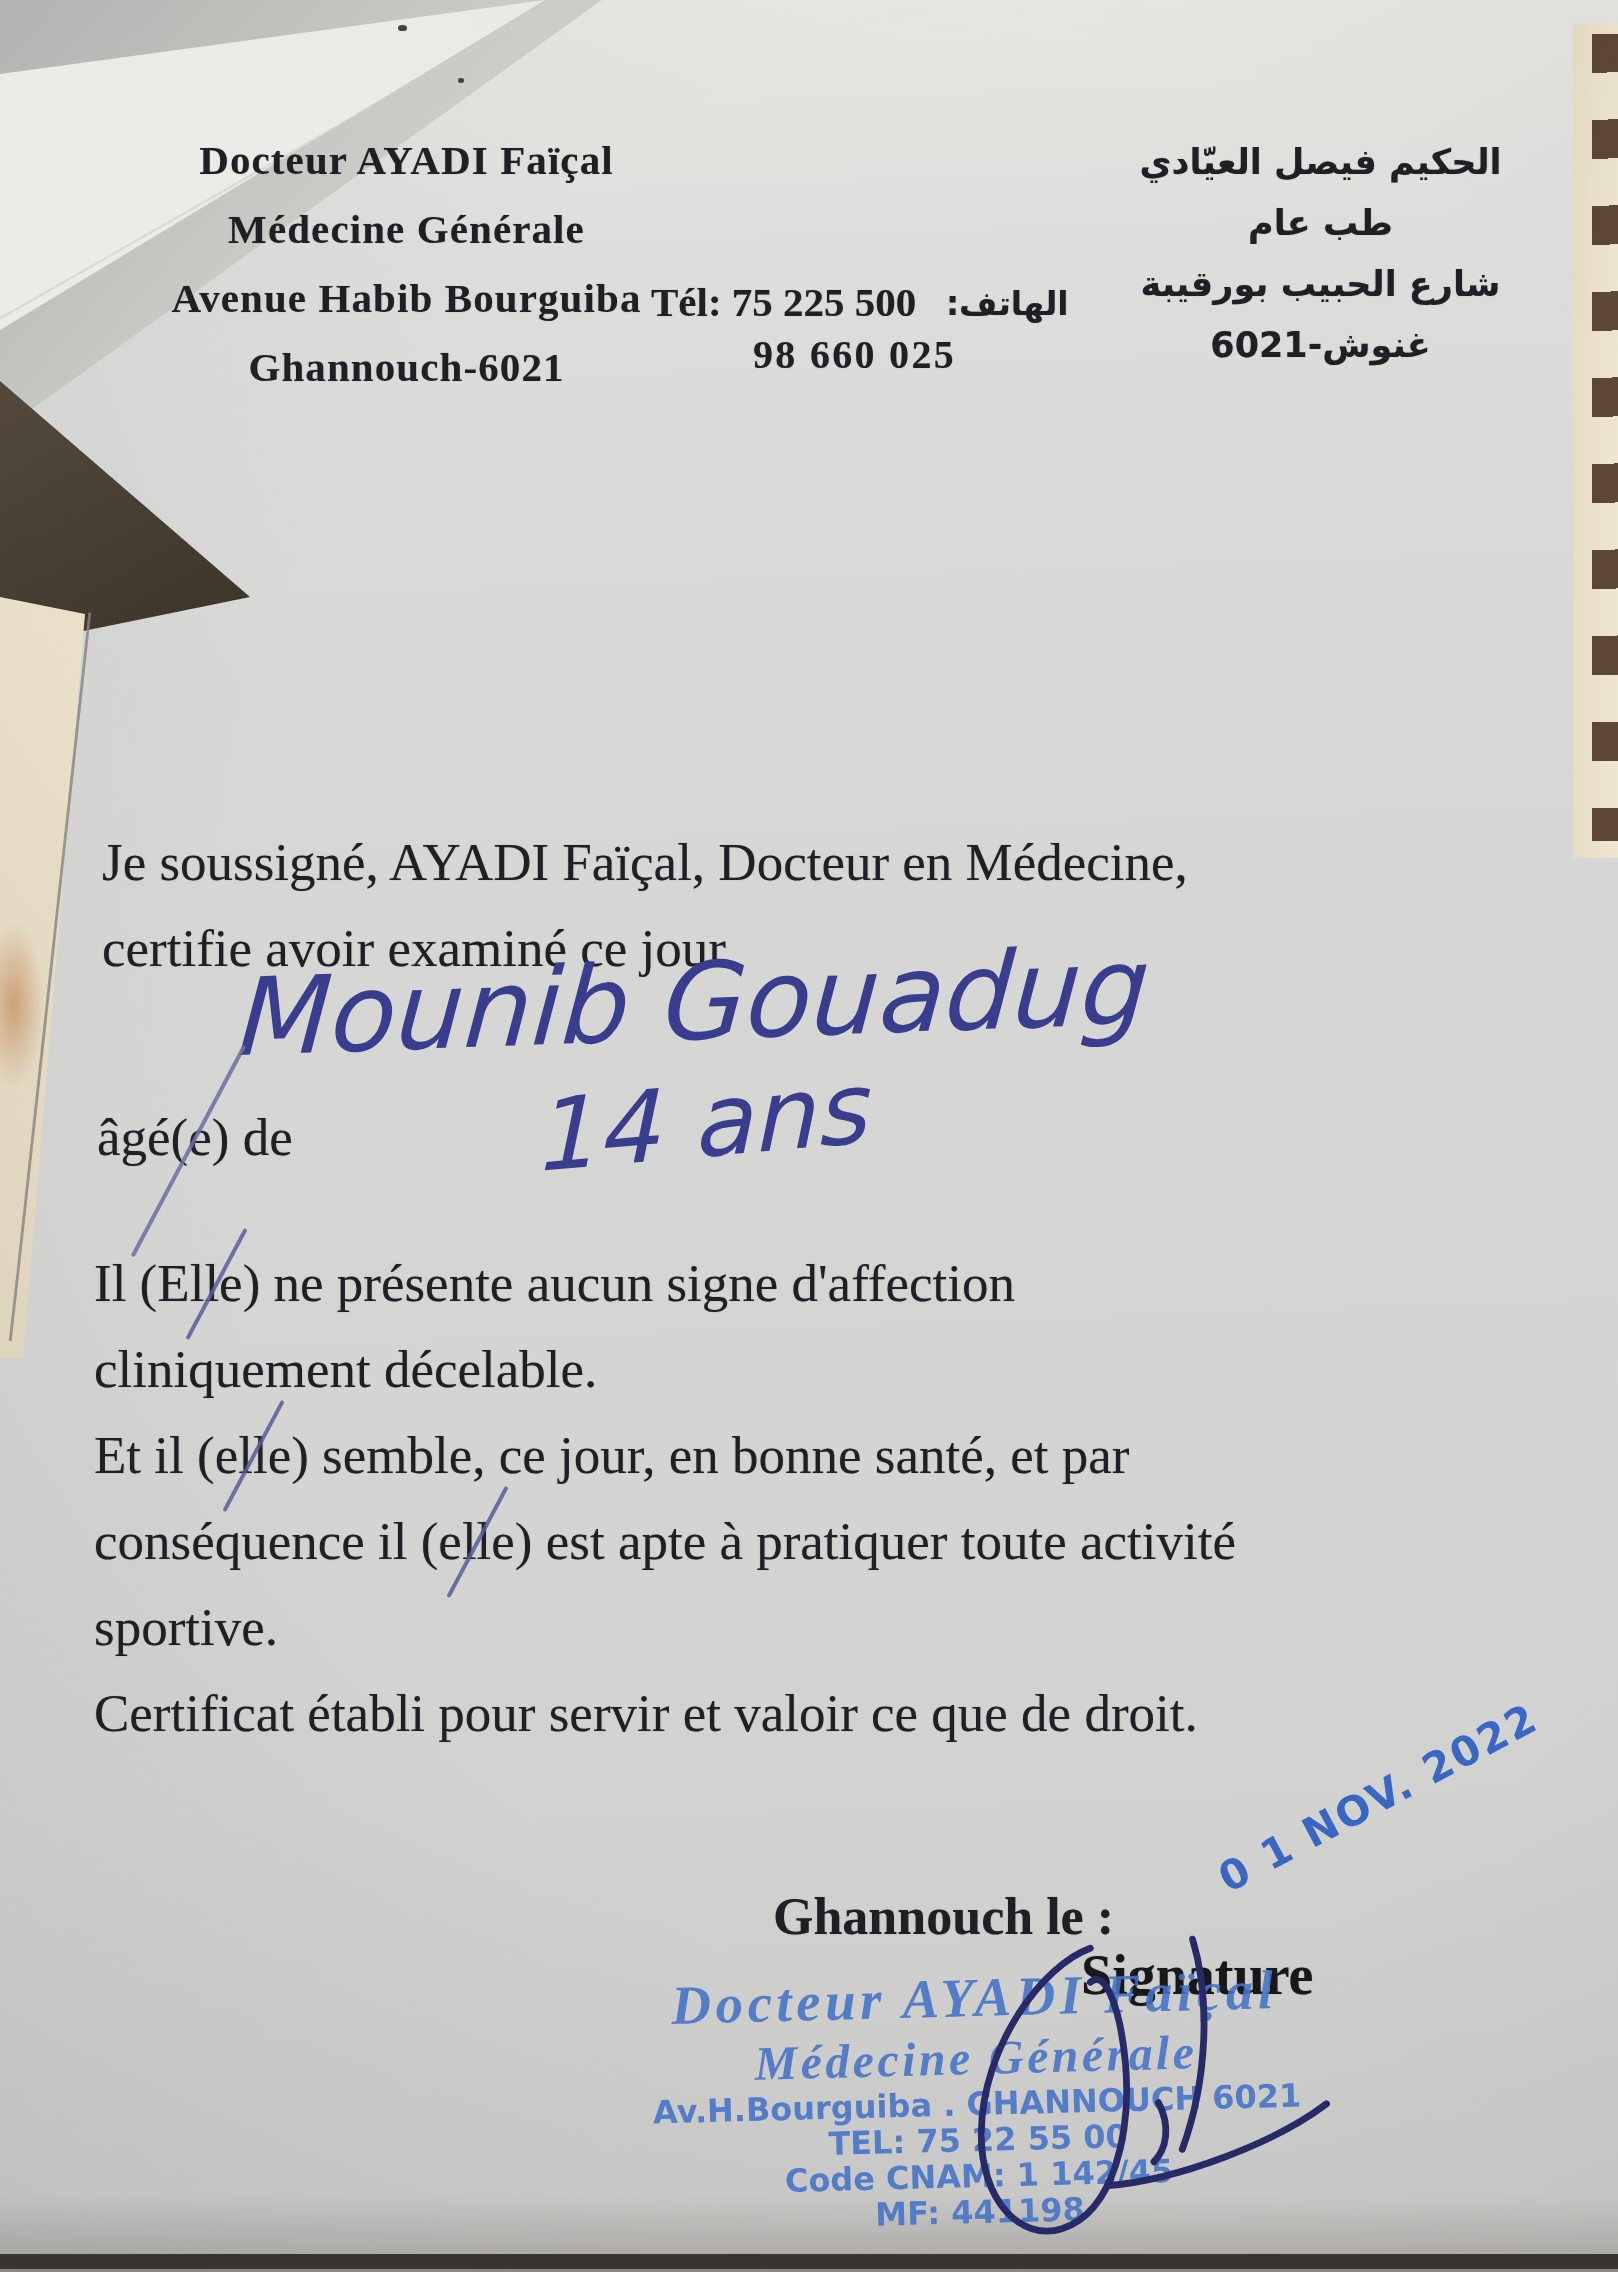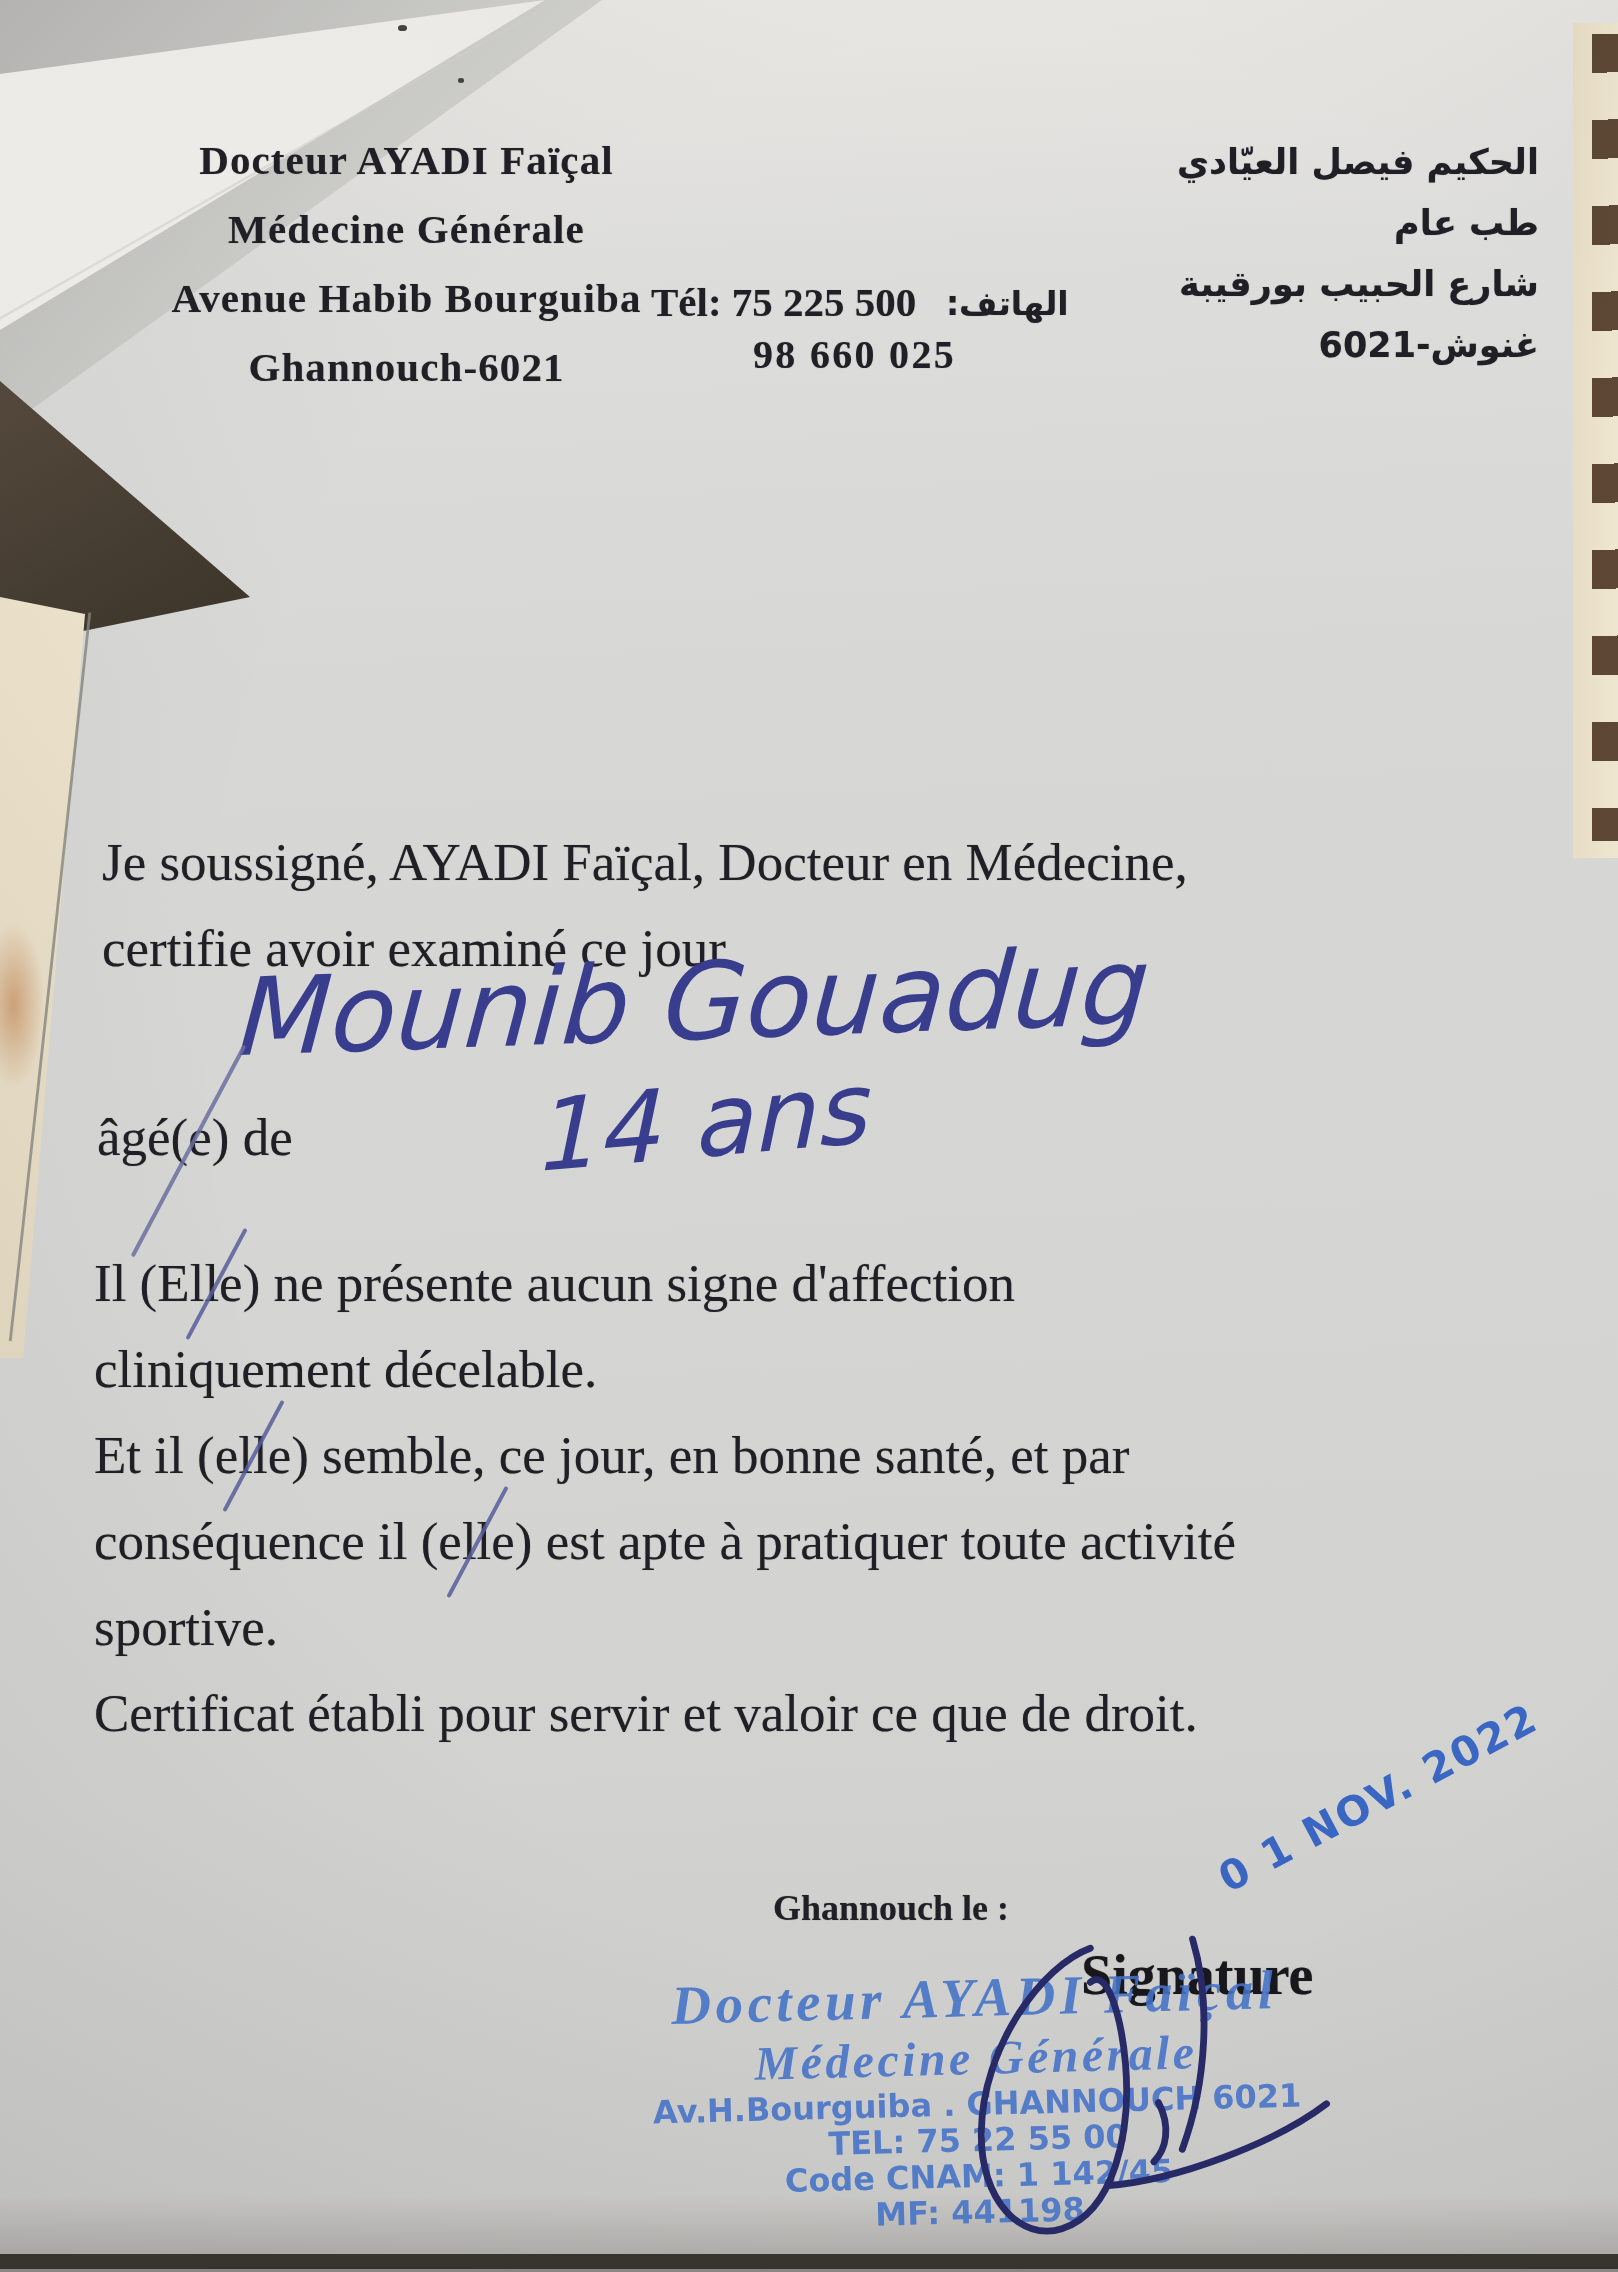--- a/index.html
+++ b/index.html
@@ -32,35 +32,35 @@
   .speck{background:#454341;border-radius:50%;}
   .speck.s1{left:398px;top:25px;width:9px;height:5.7px;}
   .speck.s2{left:458px;top:78px;width:5.7px;height:4.5px;}
   .tint{left:0;top:0;width:100%;height:100%;
         background:radial-gradient(ellipse at 62% 45%,rgba(0,0,0,0) 55%,rgba(40,40,45,.07) 100%);}
   
   .txt{position:absolute;z-index:2;white-space:nowrap;}
   .print{text-shadow:0 0 1.1px rgba(30,30,35,.35);}
   .hdr-left{left:134px;top:126px;width:545px;text-align:center;font-weight:bold;
         font-size:41px;line-height:69px;letter-spacing:1.1px;}
-  .hdr-ar{left:1102px;top:132px;width:437px;text-align:right;font-weight:bold;
+  .hdr-ar{left:1102px;top:132px;width:437px;text-align:center;font-weight:bold;
         font-family:"DejaVu Sans","Liberation Sans",sans-serif;font-size:35px;line-height:61px;direction:rtl;}
   .tel-row{left:651px;top:278px;font-weight:bold;font-size:41px;}
   .tel-row .ar,.code-row .ar{font-family:"DejaVu Sans","Liberation Sans",sans-serif;font-size:33px;direction:rtl;
         display:inline-block;margin-left:19.3px;vertical-align:1.1px;}
   .tel2{left:753px;top:331px;font-weight:bold;font-size:40px;letter-spacing:2.3px;}
   .code-row{left:386px;top:385px;font-weight:bold;font-size:40px;}
   .title{left:0;top:676px;width:100%;text-align:center;}
   .title span{display:inline-block;font-weight:bold;font-size:67px;letter-spacing:5.7px;
         border-bottom:9px solid #1c1c22;padding:0 8px 9px 8px;}
   .para{font-size:53px;line-height:86px;}
   .para1{left:102px;top:819px;}
   .age-line{left:97px;top:1107px;font-size:53px;}
   .para2{left:94px;top:1240px;}
-  .place-line{left:773px;top:1887px;font-weight:bold;font-size:36px;}
+  .place-line{left:773px;top:1887px;font-weight:bold;font-size:52px;}
   .signature-label{left:1081px;top:1943px;font-weight:bold;font-size:56px;color:#17171c;}
   
   .pen-strike{position:relative;}
   .pen-strike::after{content:"";position:absolute;left:50%;top:48%;width:125px;height:4px;margin-left:-62px;
         background:#575d9b;opacity:.85;transform:rotate(-62deg);border-radius:2.3px;}
   .pen-strike.long::after{width:239px;margin-left:-131px;top:70%;background:#6b6f9f;}
   
   .hand{font-family:"DejaVu Sans","Liberation Sans",sans-serif;font-style:italic;color:#383d8d;}
   .hand-name{left:239px;top:940px;font-size:107px;transform:rotate(-2deg) skewX(-6deg);}
   .hand-age{left:540px;top:1064px;font-size:99px;transform:rotate(-5deg) skewX(-6deg);}

